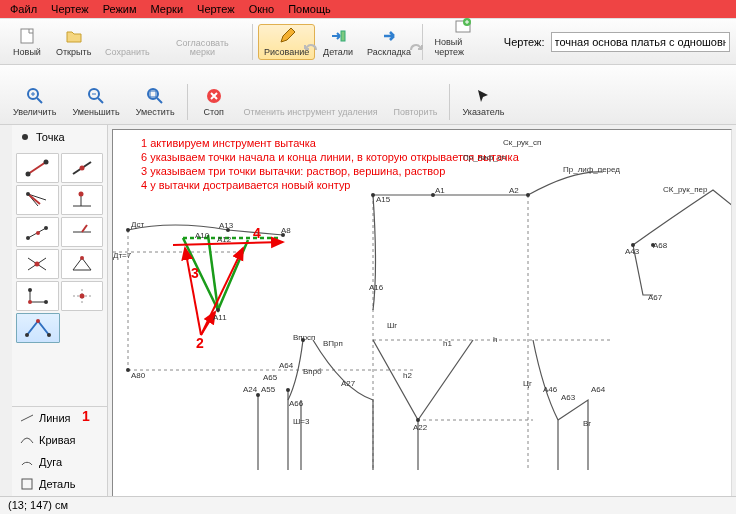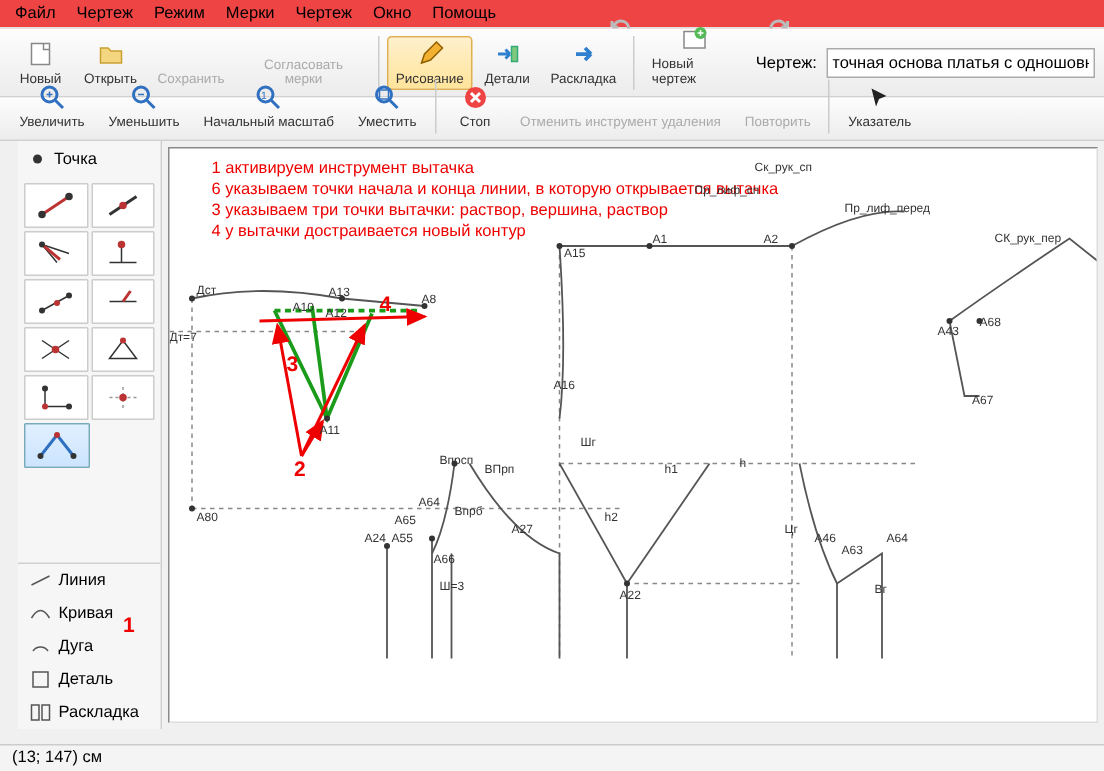--- a/index.html
+++ b/index.html
@@ -11,21 +11,21 @@
   .toolbar1 { display: flex; align-items: flex-end; gap: 2px; padding: 4px 6px; background: linear-gradient(#fdfdfd,#ececec); border-bottom: 1px solid #d0d0d0; height: 46px; }
   .tool-btn { display: flex; flex-direction: column; align-items: center; gap: 2px; padding: 2px 6px; border: 1px solid transparent; border-radius: 3px; font-size: 9px; cursor: pointer; min-width: 42px; color: #333; }
   .tool-btn.selected { background: linear-gradient(#fff0cc,#ffe49b); border: 1px solid #e0b050; }
   .tool-btn.disabled { color: #aaa; gap: 48px; }
   .tool-btn .ic { width: 20px; height: 18px; display: flex; align-items: center; justify-content: center; }
   .sep { width: 1px; height: 36px; background: #ccc; margin: 0 3px; }
 
   .drawing-label { font-size: 11px; margin: 18px 4px; align-self: center; }
   .drawing-input { height: 20px; width: 190px; border: 1px solid #aaa; padding: 1px 3px; font-size: 11px; align-self: center; background: #fff; }
 
-  .toolbar2 { display: flex; align-items: flex-end; gap: 2px; padding: 4px 6px; background: linear-gradient(#fdfdfd,#ececec); border-bottom: 1px solid #d0d0d0; height: 29px; }
+  .toolbar2 { display: flex; align-items: flex-end; gap: 2px; padding: 4px 6px; background: linear-gradient(#fdfdfd,#ececec); border-bottom: 1px solid #d0d0d0; height: 60px; }
 
   .main-area { display: flex; height: 392px; padding-left: 12px; }
   .left-panel { width: 96px; background: #f6f6f6; border-right: 1px solid #d0d0d0; display: flex; flex-direction: column; }
   .mode-label { display: flex; align-items: center; gap: 6px; padding: 6px 8px; font-size: 11px; }
   .tool-grid { display: grid; grid-template-columns: 1fr 1fr; gap: 2px; padding: 4px; }
   .tool-cell { height: 30px; border: 1px solid #ccc; background: #fff; border-radius: 1px; display: flex; align-items: center; justify-content: center; cursor: pointer; }
   .tool-cell.wide { grid-column: 1/3; width: 44px; }
 
   .section-list { margin-top: auto; border-top: 1px solid #d0d0d0; }
   .section-list div { padding: 5px 8px; font-size: 11px; cursor: pointer; display: flex; align-items: center; gap: 5px; }
@@ -141,30 +141,20 @@
   </div>
   <div class="tool-btn">
     <span class="ic">
         <svg width="18" height="18">
           <circle cx="7" cy="7" r="5" fill="none" stroke="#3070c0" stroke-width="2"></circle>
           <path d="M11 11l5 5" stroke="#3070c0" stroke-width="2"></path>
           <path d="M5 7h4" stroke="#3070c0"></path>
         </svg>
       </span>
     <span>Уменьшить</span>
-  </div>
-  <div class="tool-btn" style="min-width:80px">
-    <span class="ic">
-        <svg width="18" height="18">
-          <circle cx="7" cy="7" r="5" fill="none" stroke="#3070c0" stroke-width="2"></circle>
-          <path d="M11 11l5 5" stroke="#3070c0" stroke-width="2"></path>
-          <text x="4" y="10" font-size="7" fill="#3070c0">1</text>
-        </svg>
-      </span>
-    <span>Начальный масштаб</span>
   </div>
   <div class="tool-btn">
     <span class="ic">
         <svg width="18" height="18">
           <circle cx="7" cy="7" r="5" fill="none" stroke="#3070c0" stroke-width="2"></circle>
           <path d="M11 11l5 5" stroke="#3070c0" stroke-width="2"></path>
           <rect x="4" y="4" width="6" height="6" fill="none" stroke="#3070c0"></rect>
         </svg>
       </span>
     <span>Уместить</span>

